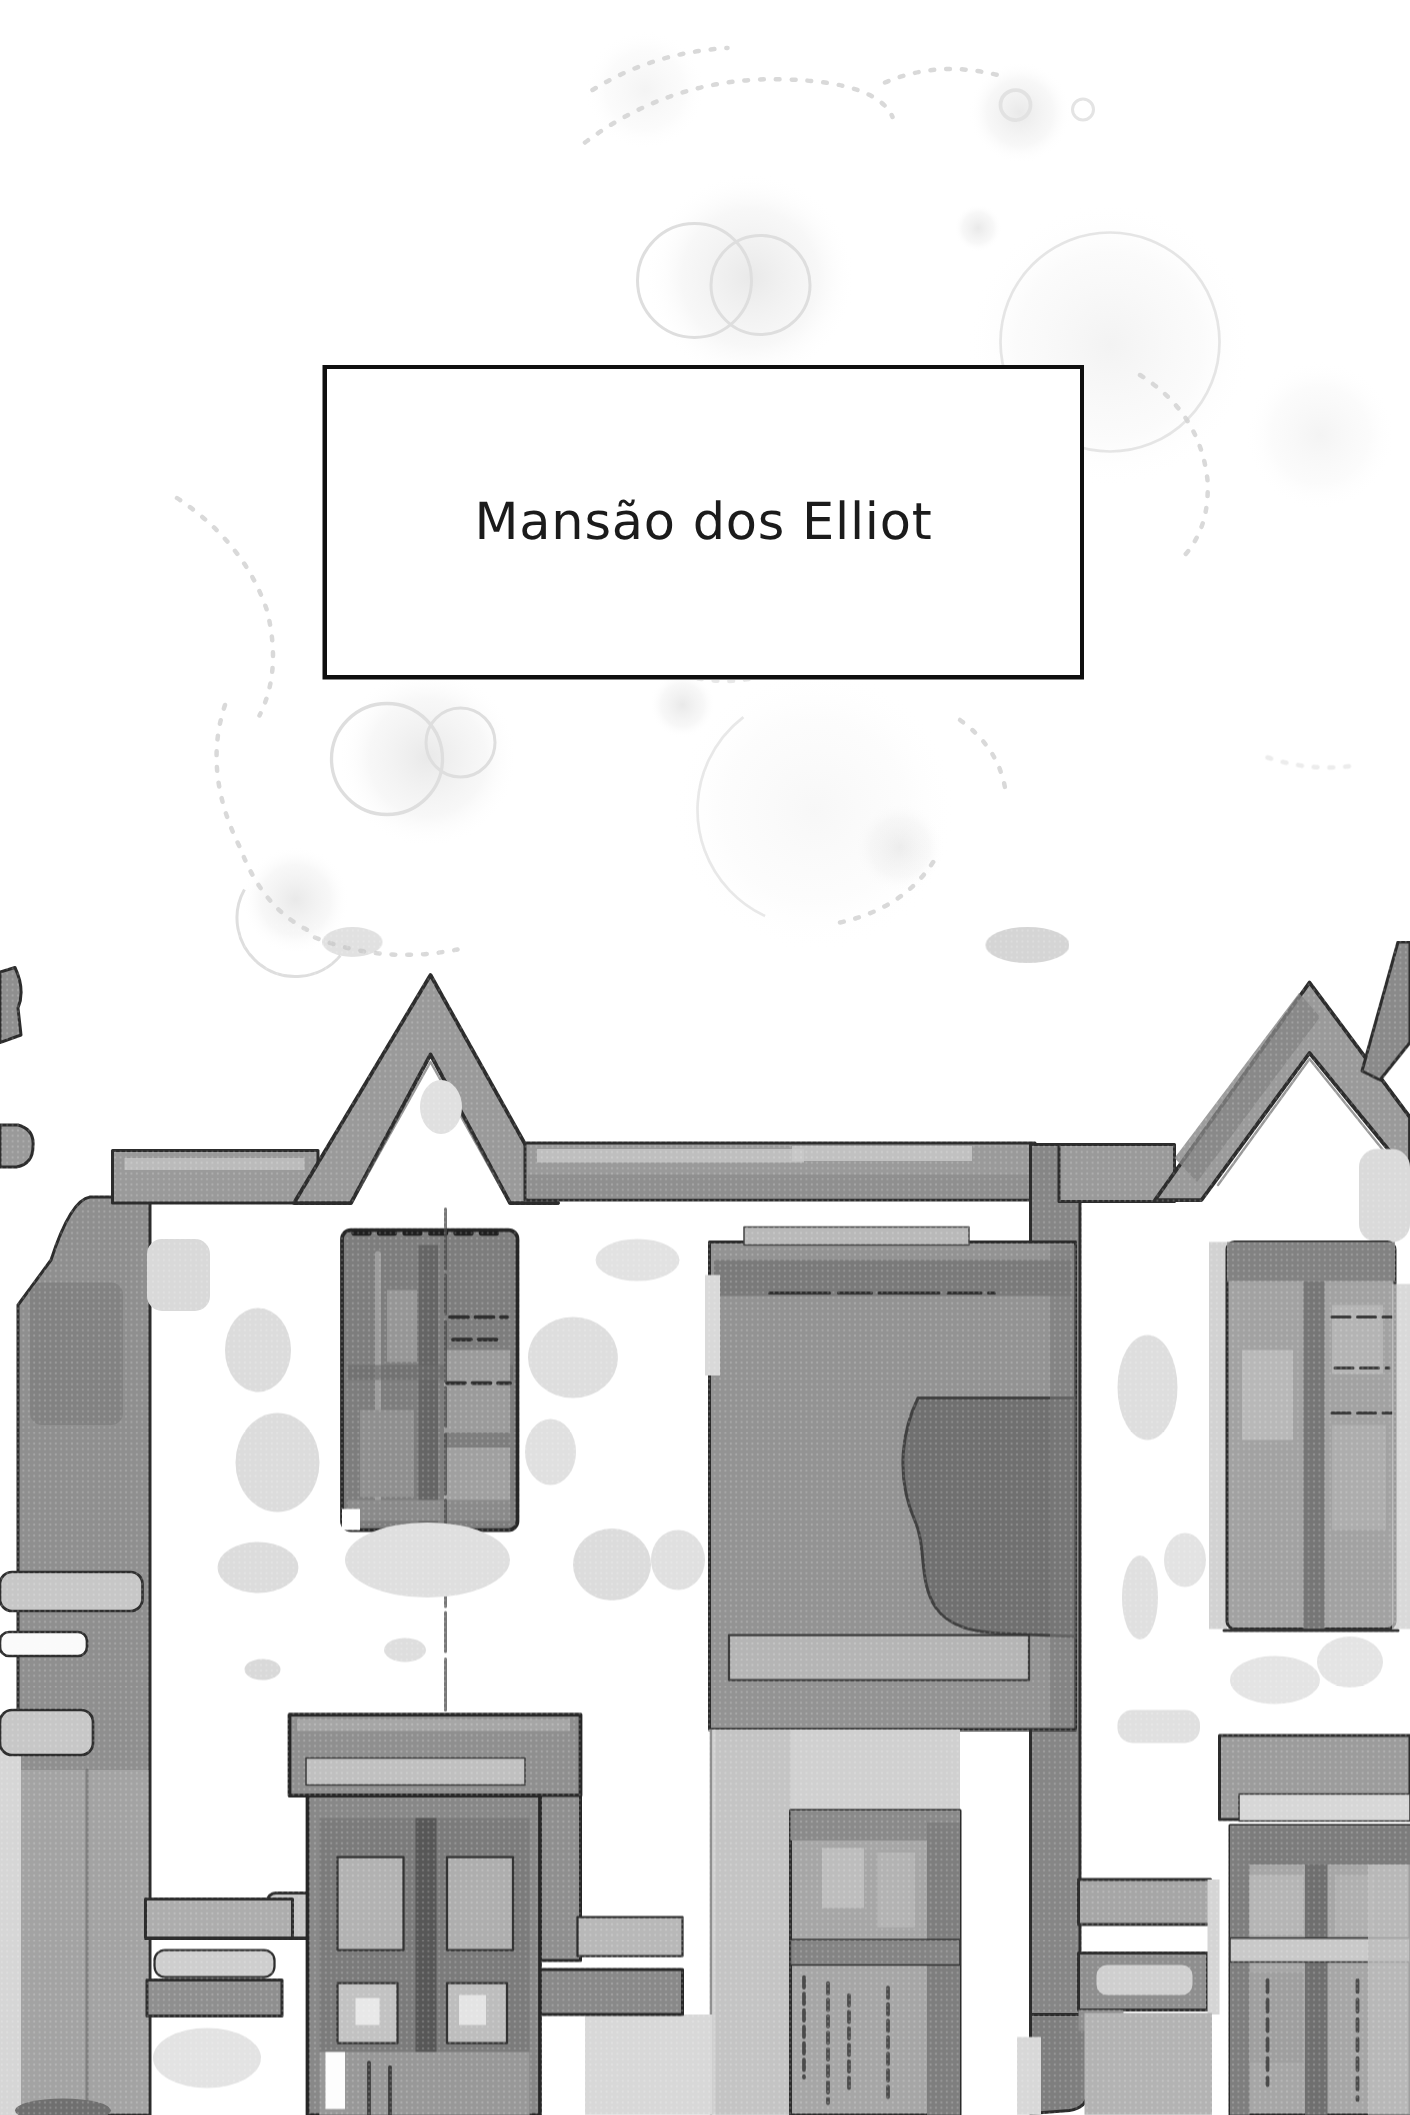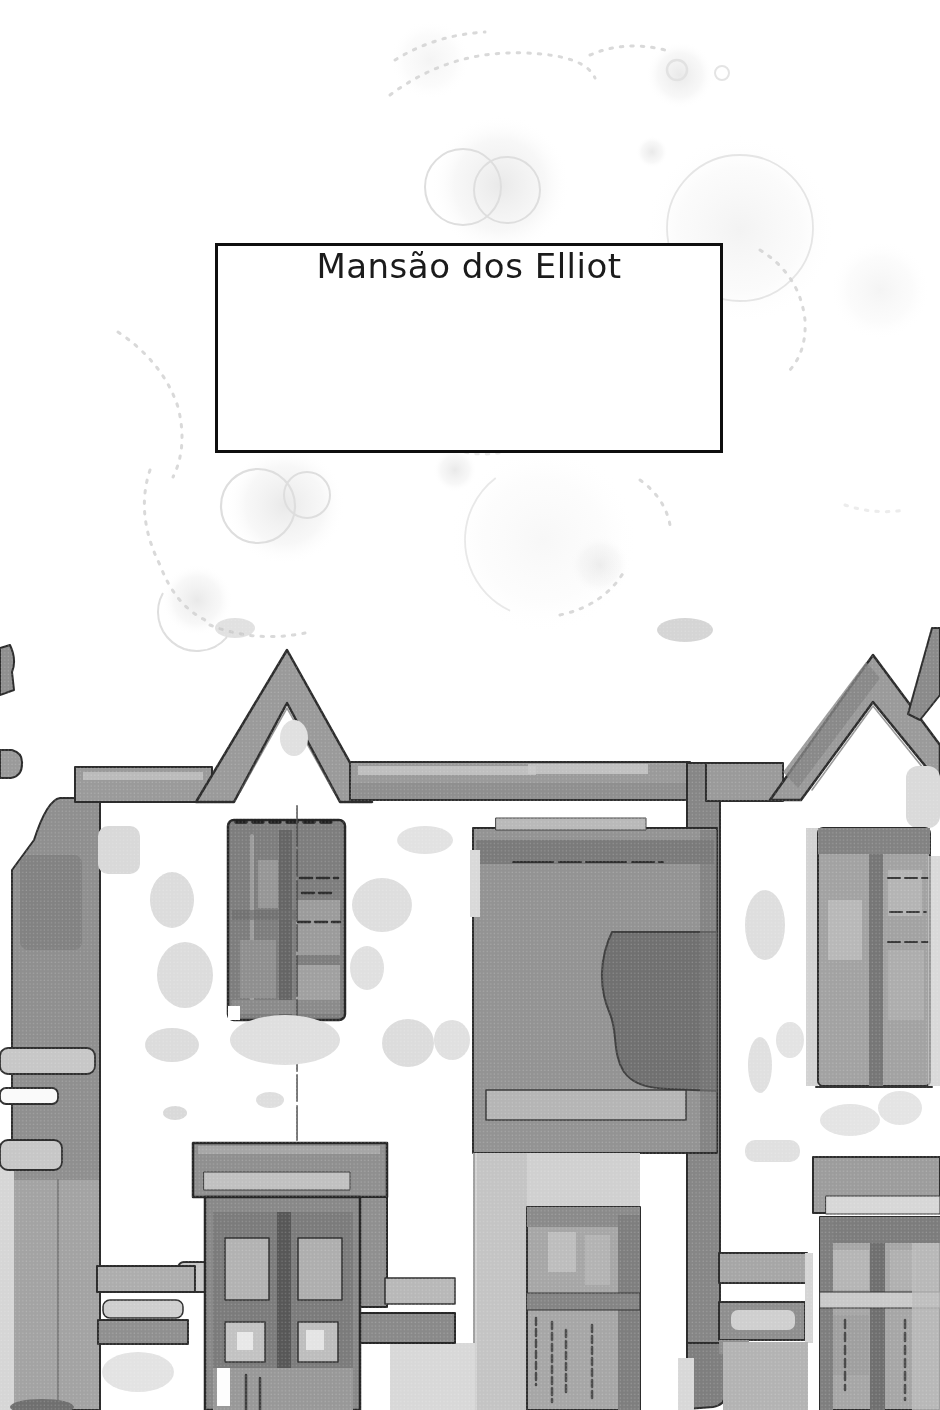--- a/index.html
+++ b/index.html
@@ -4,21 +4,21 @@
 <style>
   html,body{margin:0;padding:0;background:#ffffff;}
   .page{
     position:relative;width:940px;height:1410px;background:#ffffff;
     overflow:hidden;font-family:"DejaVu Sans","Liberation Sans",sans-serif;
   }
   .art{position:absolute;left:0;top:0;width:940px;height:1410px;display:block;}
   .caption-box{
     position:absolute;left:215px;top:243px;width:508px;height:210px;
     box-sizing:border-box;border:3.5px solid #0f0f0f;background:#ffffff;
-    display:flex;justify-content:center;
+    display:flex;align-items:center;justify-content:center;
   }
   .caption-box span{
     font-size:34px;color:#1b1b1b;letter-spacing:.5px;white-space:nowrap;
   }
 </style>
 </head>
 <body>
 
 <div class="page">
 

